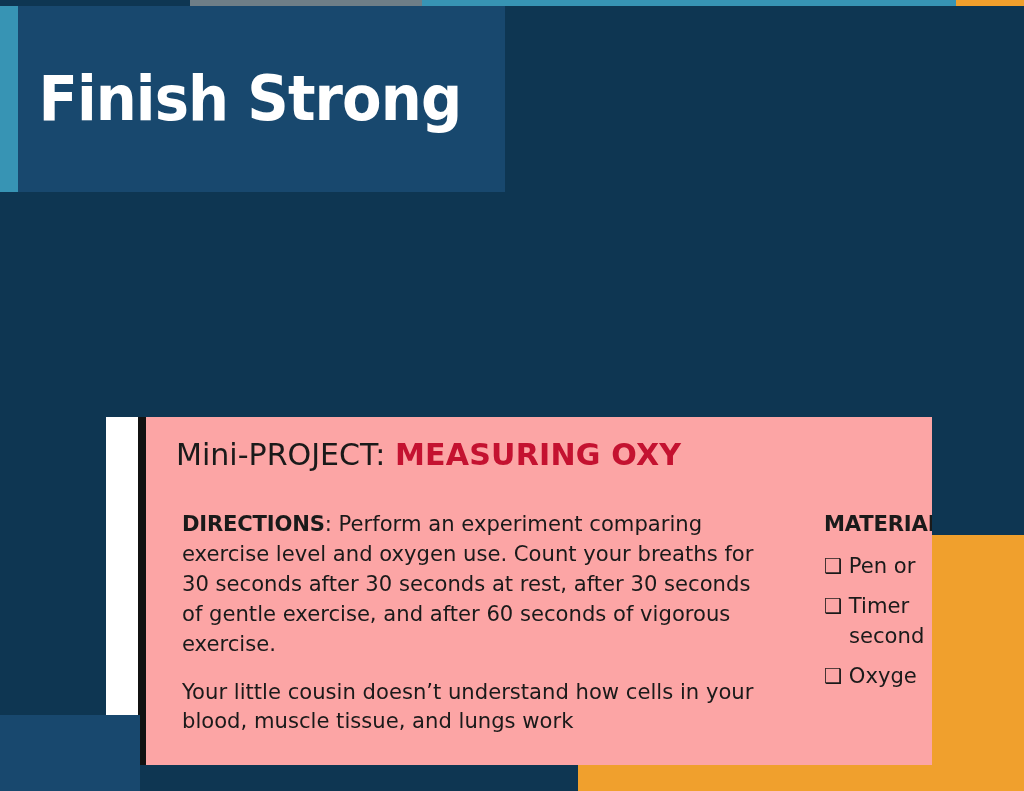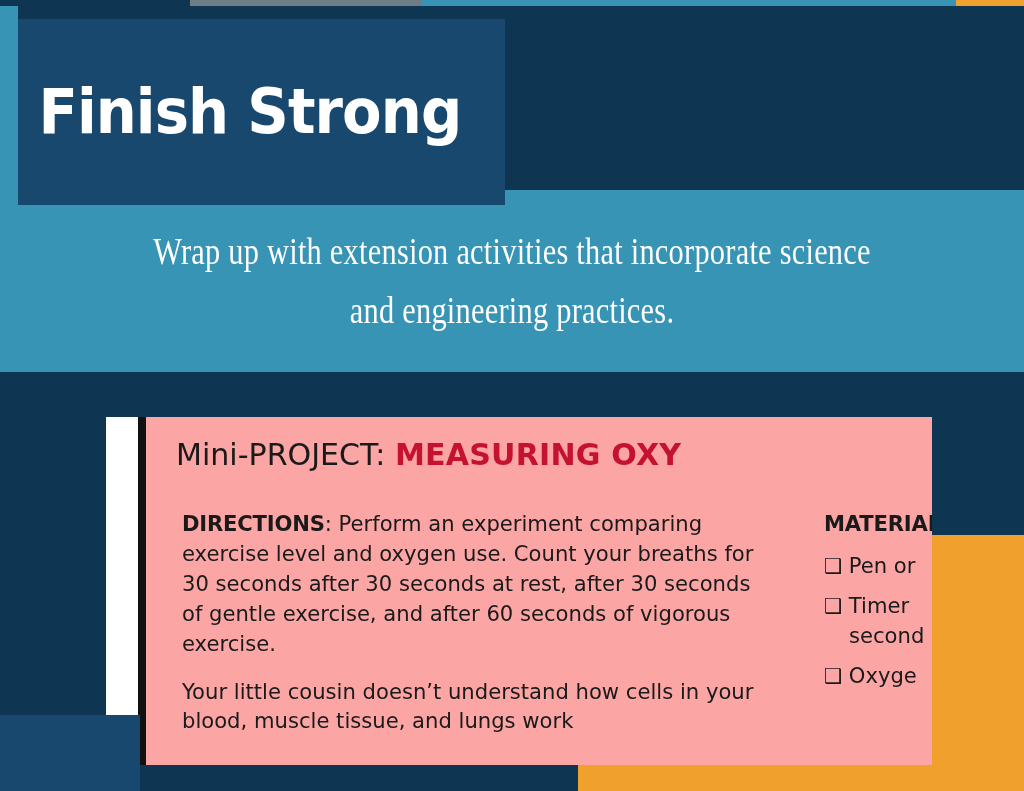--- a/index.html
+++ b/index.html
@@ -49,21 +49,20 @@
   }
 
   
   .title-plate {
     position: absolute;
     left: 18px; top: 6px;
     width: 487px; height: 186px;
     background: #18486e;
     display: flex;
     align-items: center;
-    margin-top: 13px;
   }
   .title-text {
     color: #ffffff;
     font-family: "DejaVu Sans", sans-serif;
     font-weight: bold;
     font-size: 62px;
     letter-spacing: -1px;
     line-height: 1;
     padding-left: 22px;
     transform: scaleX(0.93);
@@ -217,23 +216,20 @@
 
 <div id="slide">
 
   <div class="strip-grey"></div>
   <div class="strip-teal-top"></div>
   <div class="strip-orange-top"></div>
 
   <div class="left-edge-top"></div>
   <div class="teal-under-left"></div>
 
-  <div class="subtitle-band">
-    <div class="subtitle-text">Wrap up with extension activities that incorporate science and engineering practices.</div>
-  </div>
 
   <div class="title-plate">
     <div class="title-text">Finish Strong</div>
   </div>
 
   <div class="lower-area"></div>
 
   <div class="doc">
     <div class="doc-inner">
       <div class="doc-leftpad"></div>

